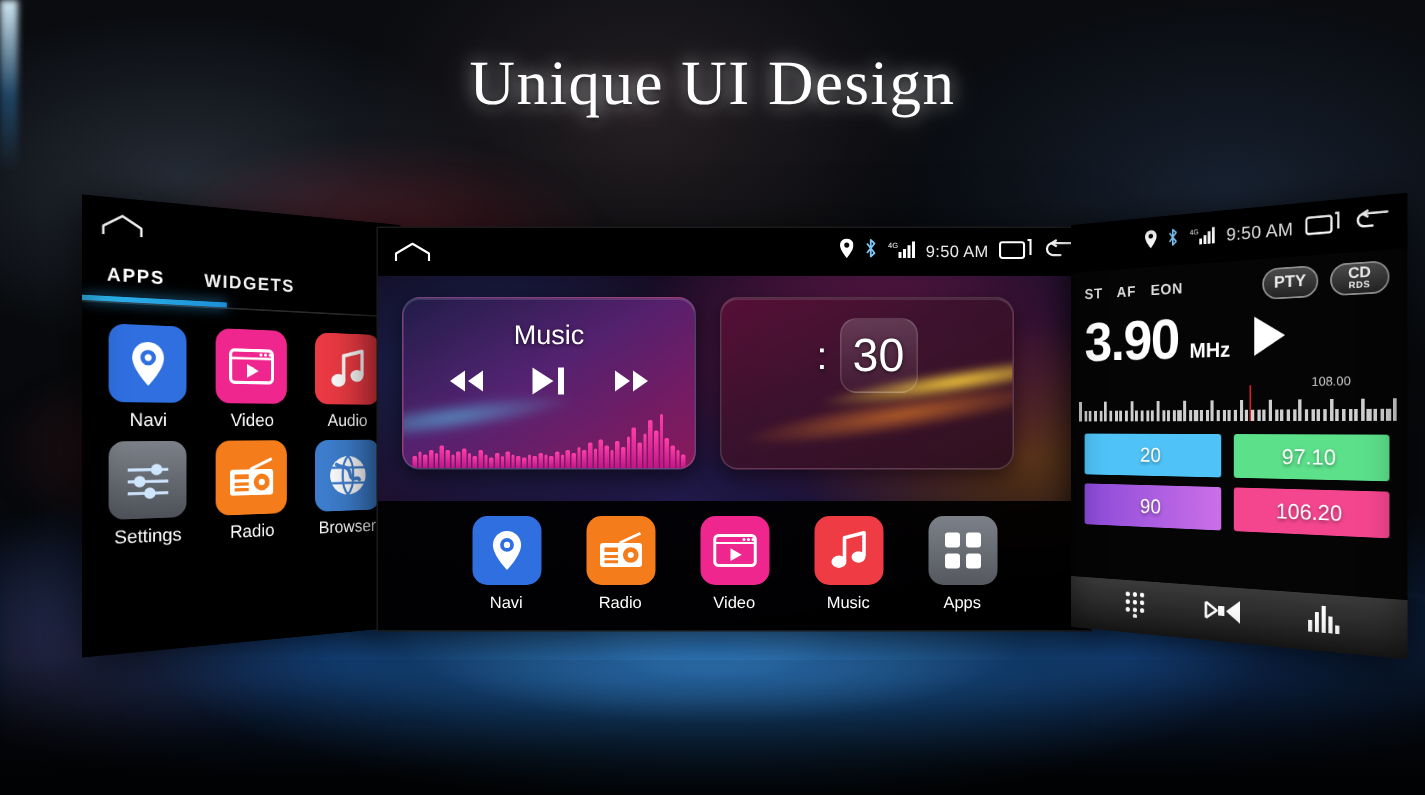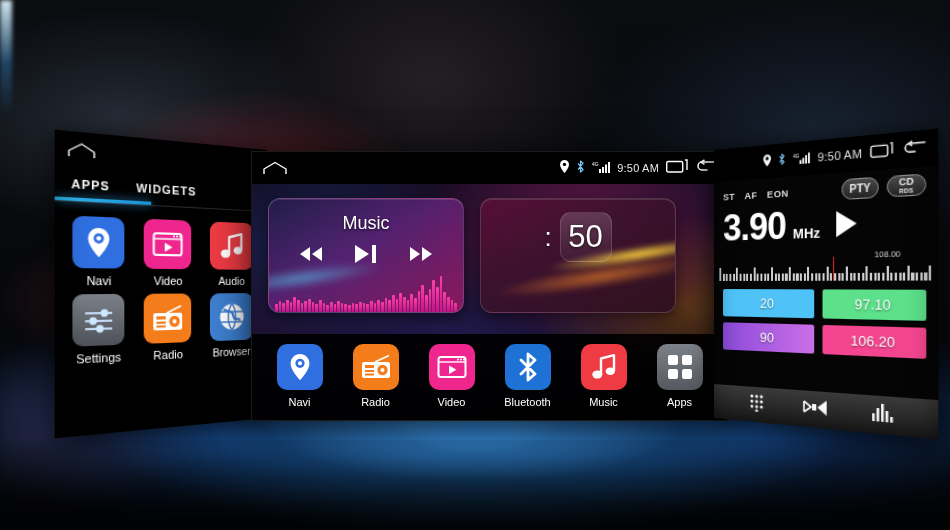--- a/index.html
+++ b/index.html
@@ -202,20 +202,21 @@
 
   <div class="bg-layer bg-photo"></div>
   <div class="bg-layer bg-redglow"></div>
   <div class="bg-layer bg-blueglow"></div>
   <div class="bg-layer bg-floor"></div>
   <div class="bg-beam"></div>
   <div class="ray" style="left:475px; top:420px; width:380px; transform:rotate(18deg);"></div>
 
   <div class="ray" style="left:475px; top:420px; width:300px; transform:rotate(6deg);"></div>
 
+  <div class="title">Unique UI Design</div>
 
   <div class="screen" id="screen-left">
     <div class="statusbar">
       <span class="home-ico">
         <svg width="26" height="14" viewBox="0 0 26 14">
             <path d="M2 13 L2 8 L13 1.5 L24 8 L24 13" fill="none" stroke="#fff" stroke-width="1.4" stroke-linejoin="round"></path>
           </svg>
       </span>
     </div>
 
@@ -422,21 +423,21 @@
               <span style="height: 15.2941px;"></span>
               <span style="height: 11.5294px;"></span>
               <span style="height: 8.70588px;"></span>
             </div>
         </div>
 
         <div class="widget" id="widget-clock">
           <div class="clock-streak"></div>
           <div class="clock-row">
             <span class="colon">:</span>
-            <span class="digitbox">50</span>
+            <span class="digitbox">30</span>
           </div>
         </div>
       </div>
 
       <div class="dock">
         <div class="dockitem">
           <span class="tile" style="background:#2f6fe0">
             <svg width="24" height="28" viewBox="0 0 24 28">
                 <path d="M12 1C6.8 1 2.6 5.2 2.6 10.4C2.6 17.4 12 27 12 27S21.4 17.4 21.4 10.4C21.4 5.2 17.2 1 12 1Z" fill="#fff"></path>
                 <circle cx="12" cy="10.3" r="4.6" fill="#2f6fe0"></circle>
@@ -466,28 +467,20 @@
                 <line x1="1.5" y1="7" x2="28.5" y2="7" stroke="#fff" stroke-width="1.4"></line>
                 <circle cx="21" cy="4.6" r="1" fill="#fff"></circle>
                 <circle cx="24" cy="4.6" r="1" fill="#fff"></circle>
                 <circle cx="27" cy="4.6" r="1" fill="#fff"></circle>
                 <path d="M12 10.5 L19.5 14.8 L12 19Z" fill="#fff"></path>
               </svg>
           </span>
           <span class="lbl">Video</span>
         </div>
         <div class="dockitem">
-          <span class="tile" style="background:#1e72d6">
-            <svg width="22" height="30" viewBox="0 0 22 30">
-                <path d="M4 8 L18 22 L11 28 V2 L18 8 L4 22" fill="none" stroke="#fff" stroke-width="2.8" stroke-linejoin="round" stroke-linecap="round"></path>
-              </svg>
-          </span>
-          <span class="lbl">Bluetooth</span>
-        </div>
-        <div class="dockitem">
           <span class="tile" style="background:#ee3b44">
             <svg width="26" height="28" viewBox="0 0 26 28">
                 <path d="M10 21V5.5L23 2.2V18" fill="none" stroke="#fff" stroke-width="2.4" stroke-linejoin="round"></path>
                 <ellipse cx="6.3" cy="21.5" rx="5" ry="4.1" fill="#fff"></ellipse>
                 <ellipse cx="19.3" cy="18.3" rx="4.6" ry="3.8" fill="#fff"></ellipse>
               </svg>
           </span>
           <span class="lbl">Music</span>
         </div>
         <div class="dockitem">

